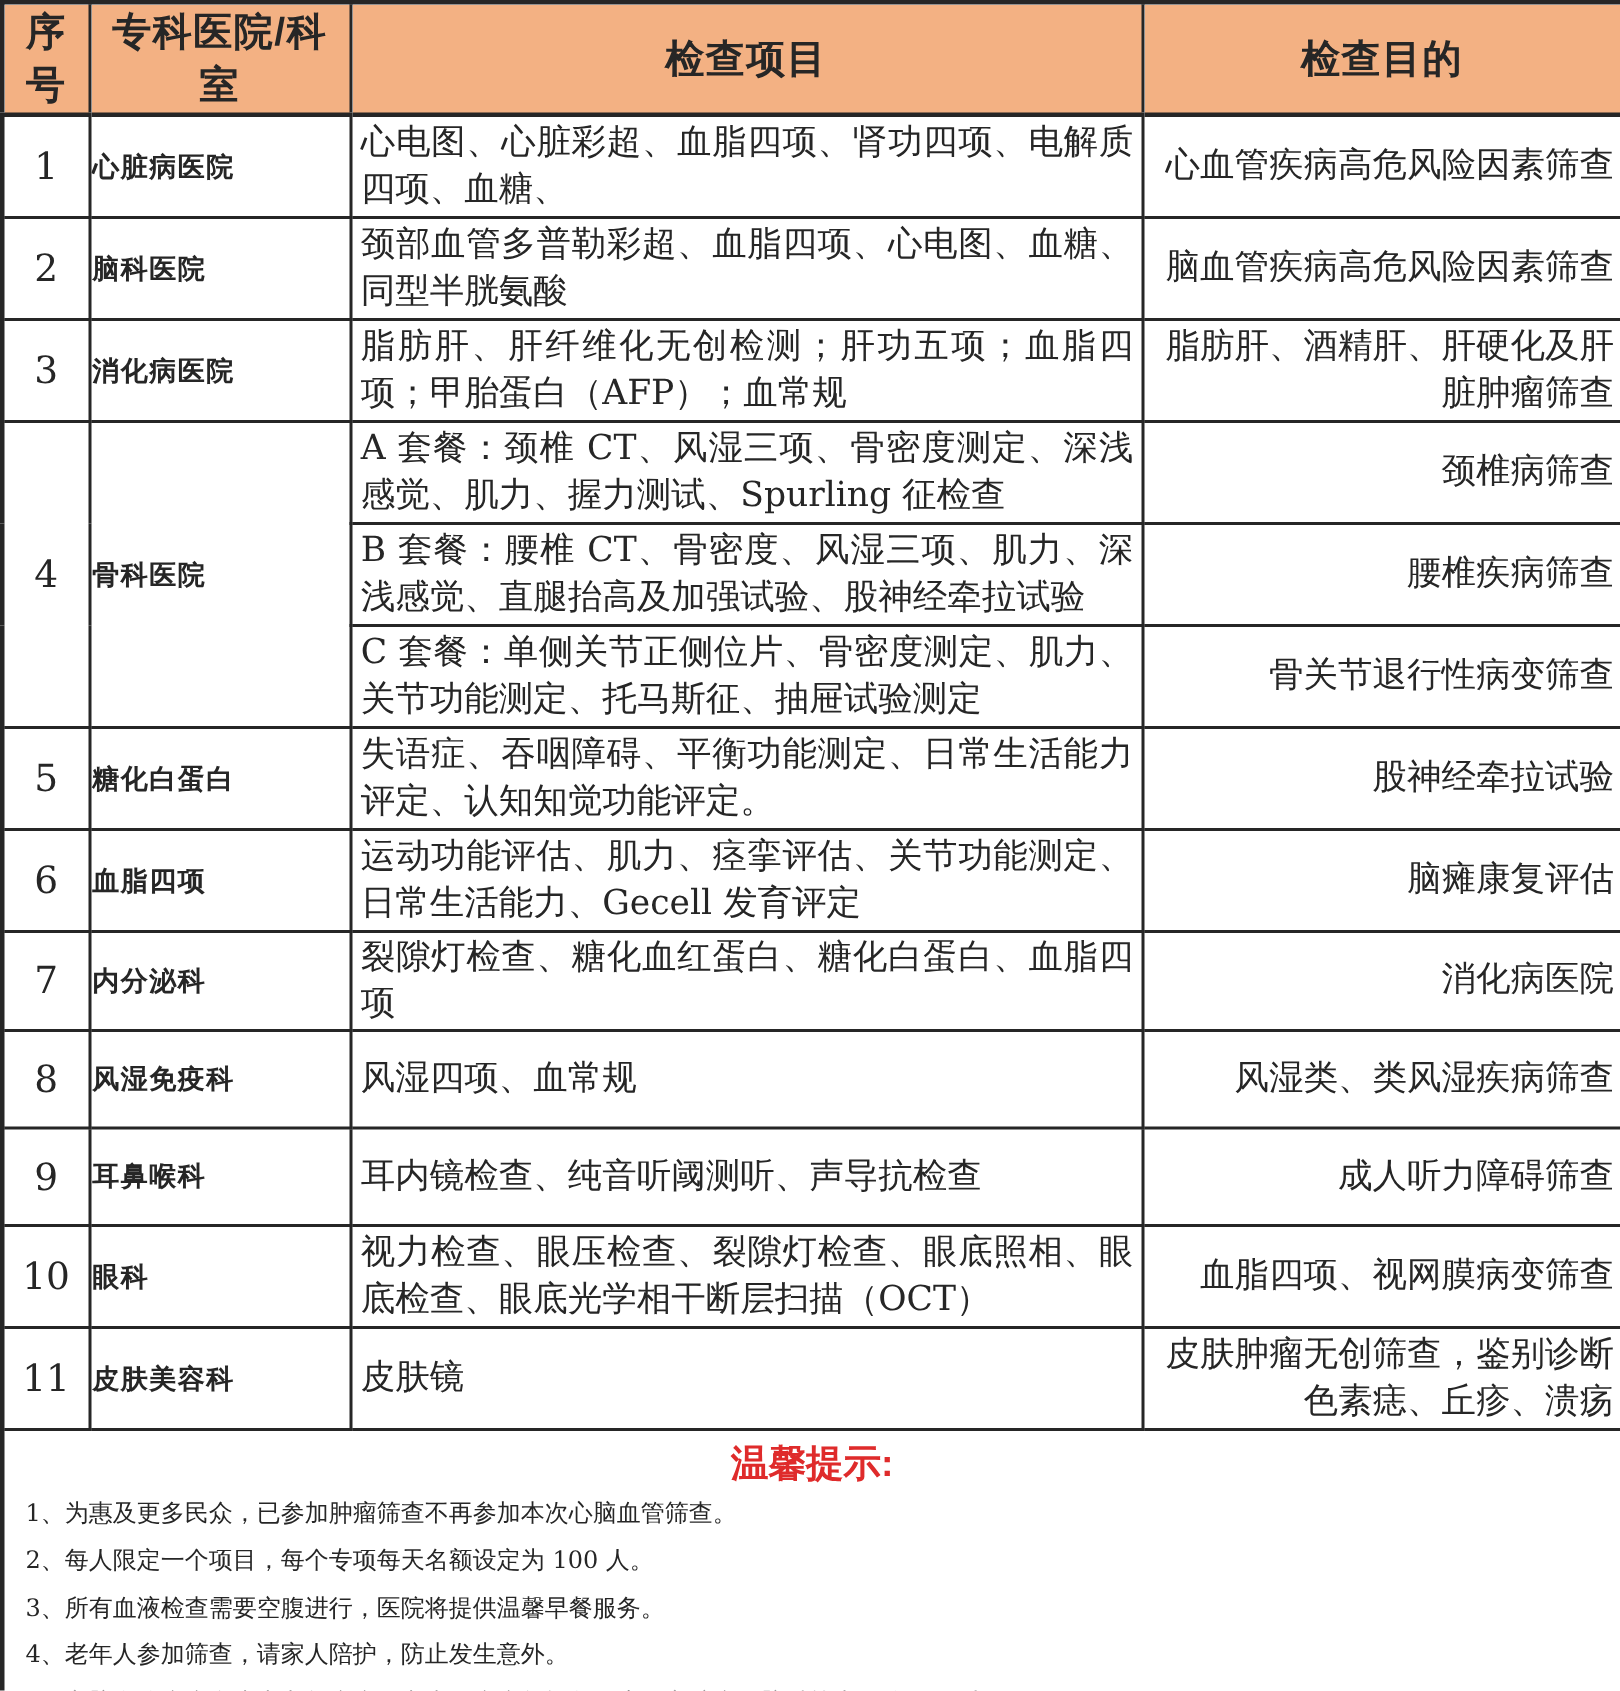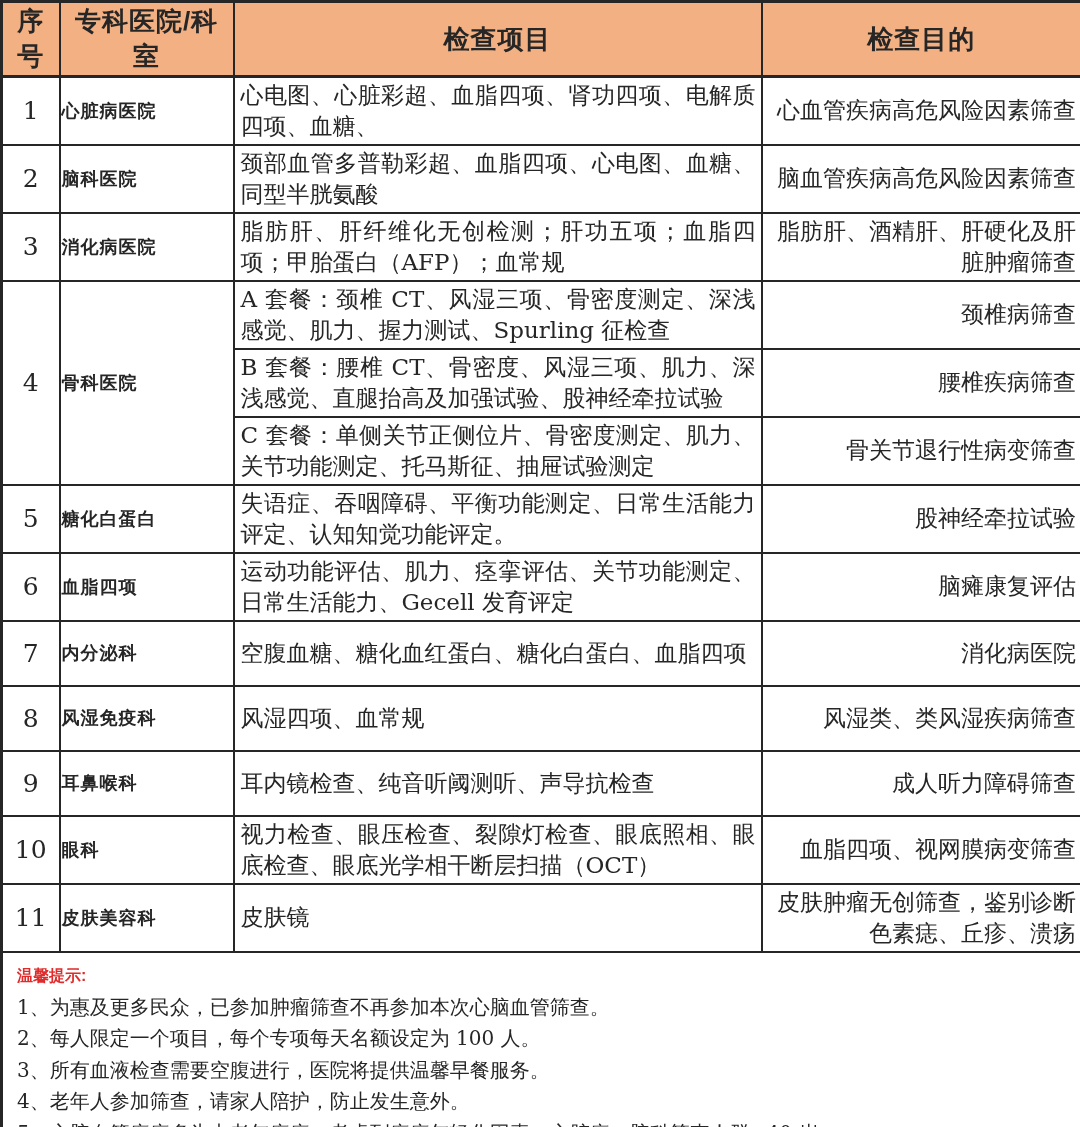--- a/index.html
+++ b/index.html
@@ -73,25 +73,26 @@
     vertical-align:middle;
   }
   tr.notes-row td{
     vertical-align:top;
     padding:6px 14px 4px 14px;
   }
   .note-title{
     color:var(--note-title);
     font-family:"Liberation Sans", sans-serif;
     font-weight:bold;
+    font-size:25px;
+    line-height:33px;
+    text-align:center;
+  }
+  .note-item{
     font-size:16px;
-    line-height:33px;
-  }
-  .note-item{
-    font-size:20px;
     line-height:31.5px;
   }
 </style>
 </head>
 <body>
 
 <div class="page">
   <table class="screening">
     <colgroup>
       <col class="c-no">
@@ -148,21 +149,21 @@
       </tr>
       <tr class="h2">
         <td class="no">6</td>
         <td class="dept">血脂四项</td>
         <td class="items">运动功能评估、肌力、痉挛评估、关节功能测定、日常生活能力、Gecell 发育评定</td>
         <td class="purpose">脑瘫康复评估</td>
       </tr>
       <tr class="h1">
         <td class="no">7</td>
         <td class="dept">内分泌科</td>
-        <td class="items">空腹血糖、糖化血红蛋白、糖化白蛋白、血脂四项</td>
+        <td class="items">裂隙灯检查、糖化血红蛋白、糖化白蛋白、血脂四项</td>
         <td class="purpose">消化病医院</td>
       </tr>
       <tr class="h1">
         <td class="no">8</td>
         <td class="dept">风湿免疫科</td>
         <td class="items">风湿四项、血常规</td>
         <td class="purpose">风湿类、类风湿疾病筛查</td>
       </tr>
       <tr class="h1">
         <td class="no">9</td>

